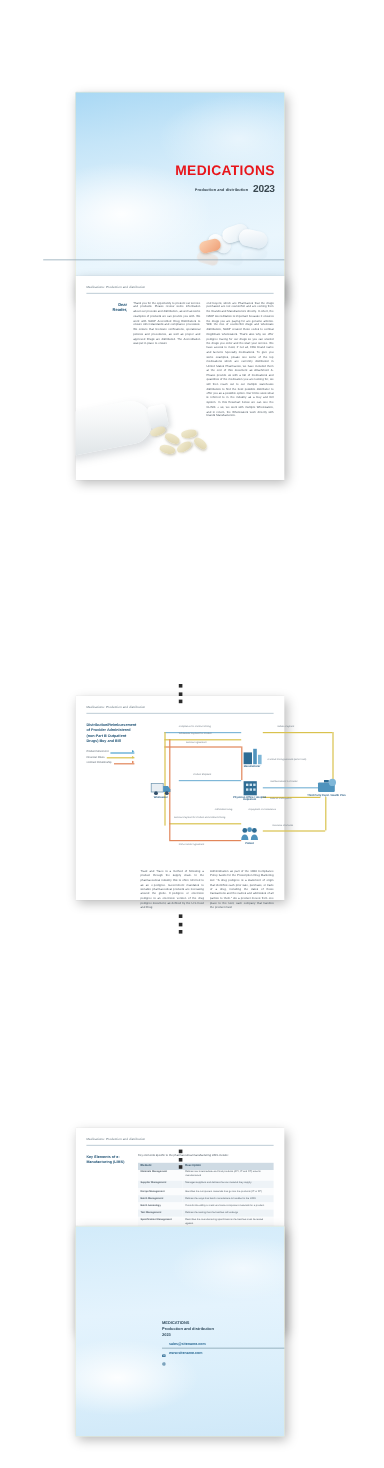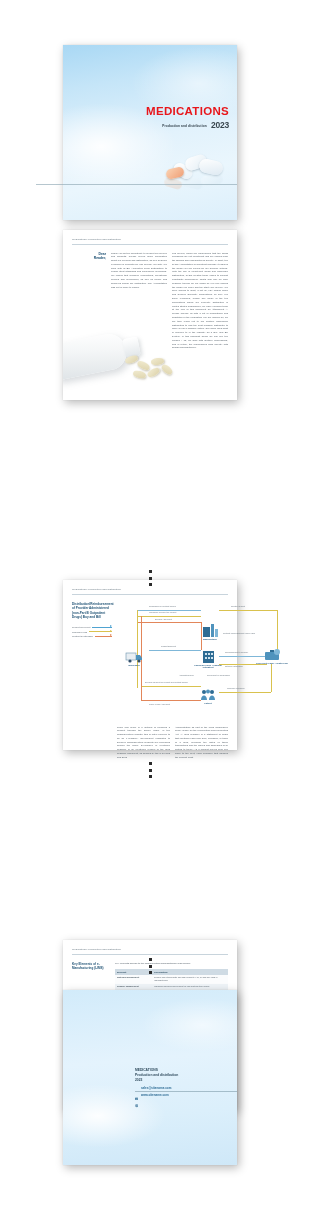--- a/index.html
+++ b/index.html
@@ -10,21 +10,21 @@
     overflow:hidden;
   }
   .doc-preview{ position:relative; width:300px; height:1223px; }
 
   
   .page{
     position:absolute; left:63px; width:174px;
     background:#fff;
     box-shadow:2px 3px 9px rgba(0,0,0,.28), 0 0 1px rgba(0,0,0,.15);
   }
-  .page.cover{ background:#fef9c3; }
+  .page.cover{ background:#fef9c3;margin-top:32px; }
 
   
   .cover-bg{
     position:absolute; inset:0; overflow:hidden;
     background:
       radial-gradient(ellipse 70% 40% at 22% 58%, rgba(255,255,255,.95) 0%, rgba(255,255,255,0) 62%),
       radial-gradient(ellipse 55% 30% at 78% 22%, rgba(255,255,255,.55) 0%, rgba(255,255,255,0) 70%),
       linear-gradient(170deg, #a9d8f4 0%, #c5e5f8 22%, #e2f2fc 52%, #eaf6fd 72%, #dceffb 100%);
   }
   .cover-title-wrap{

